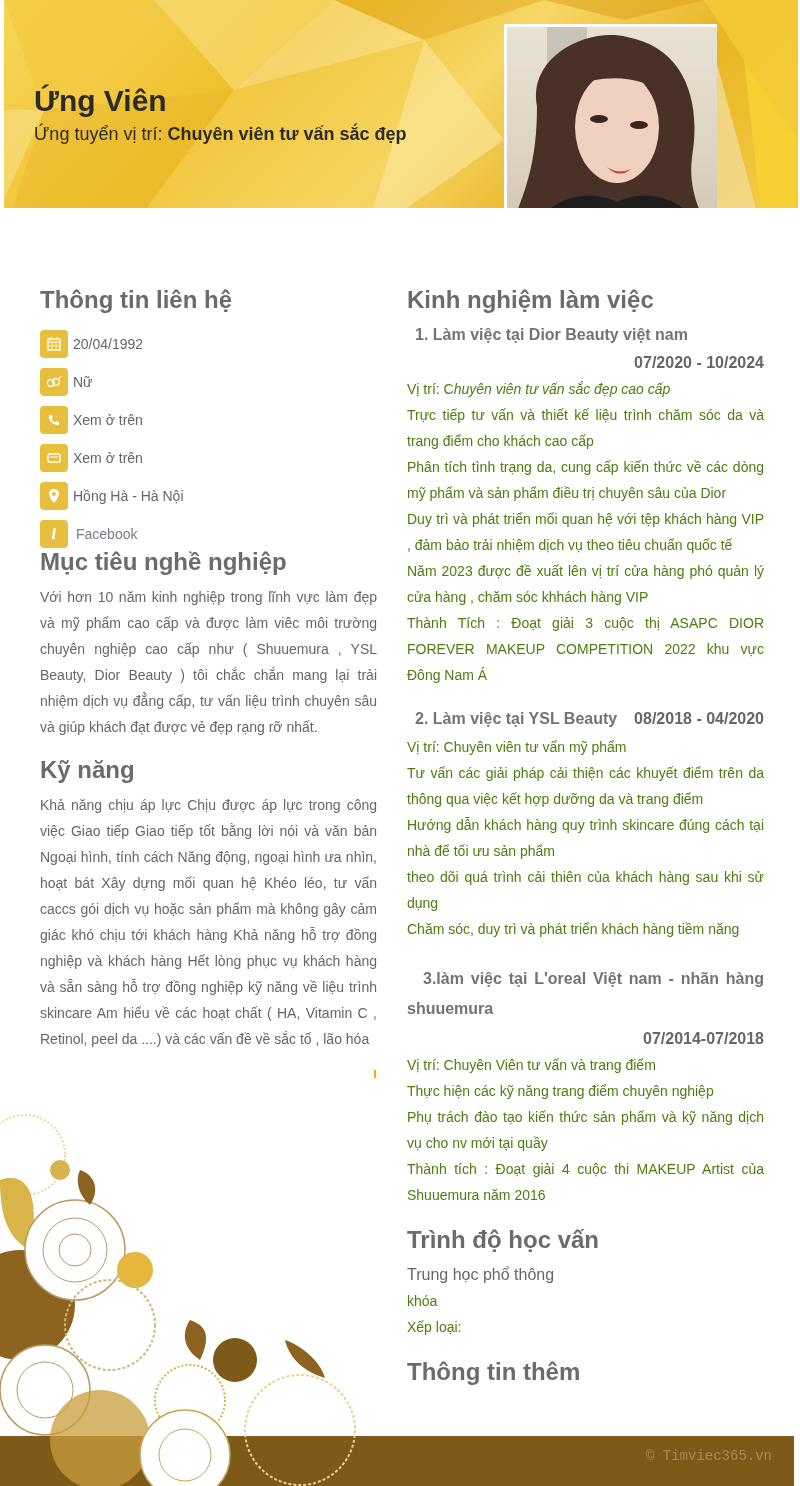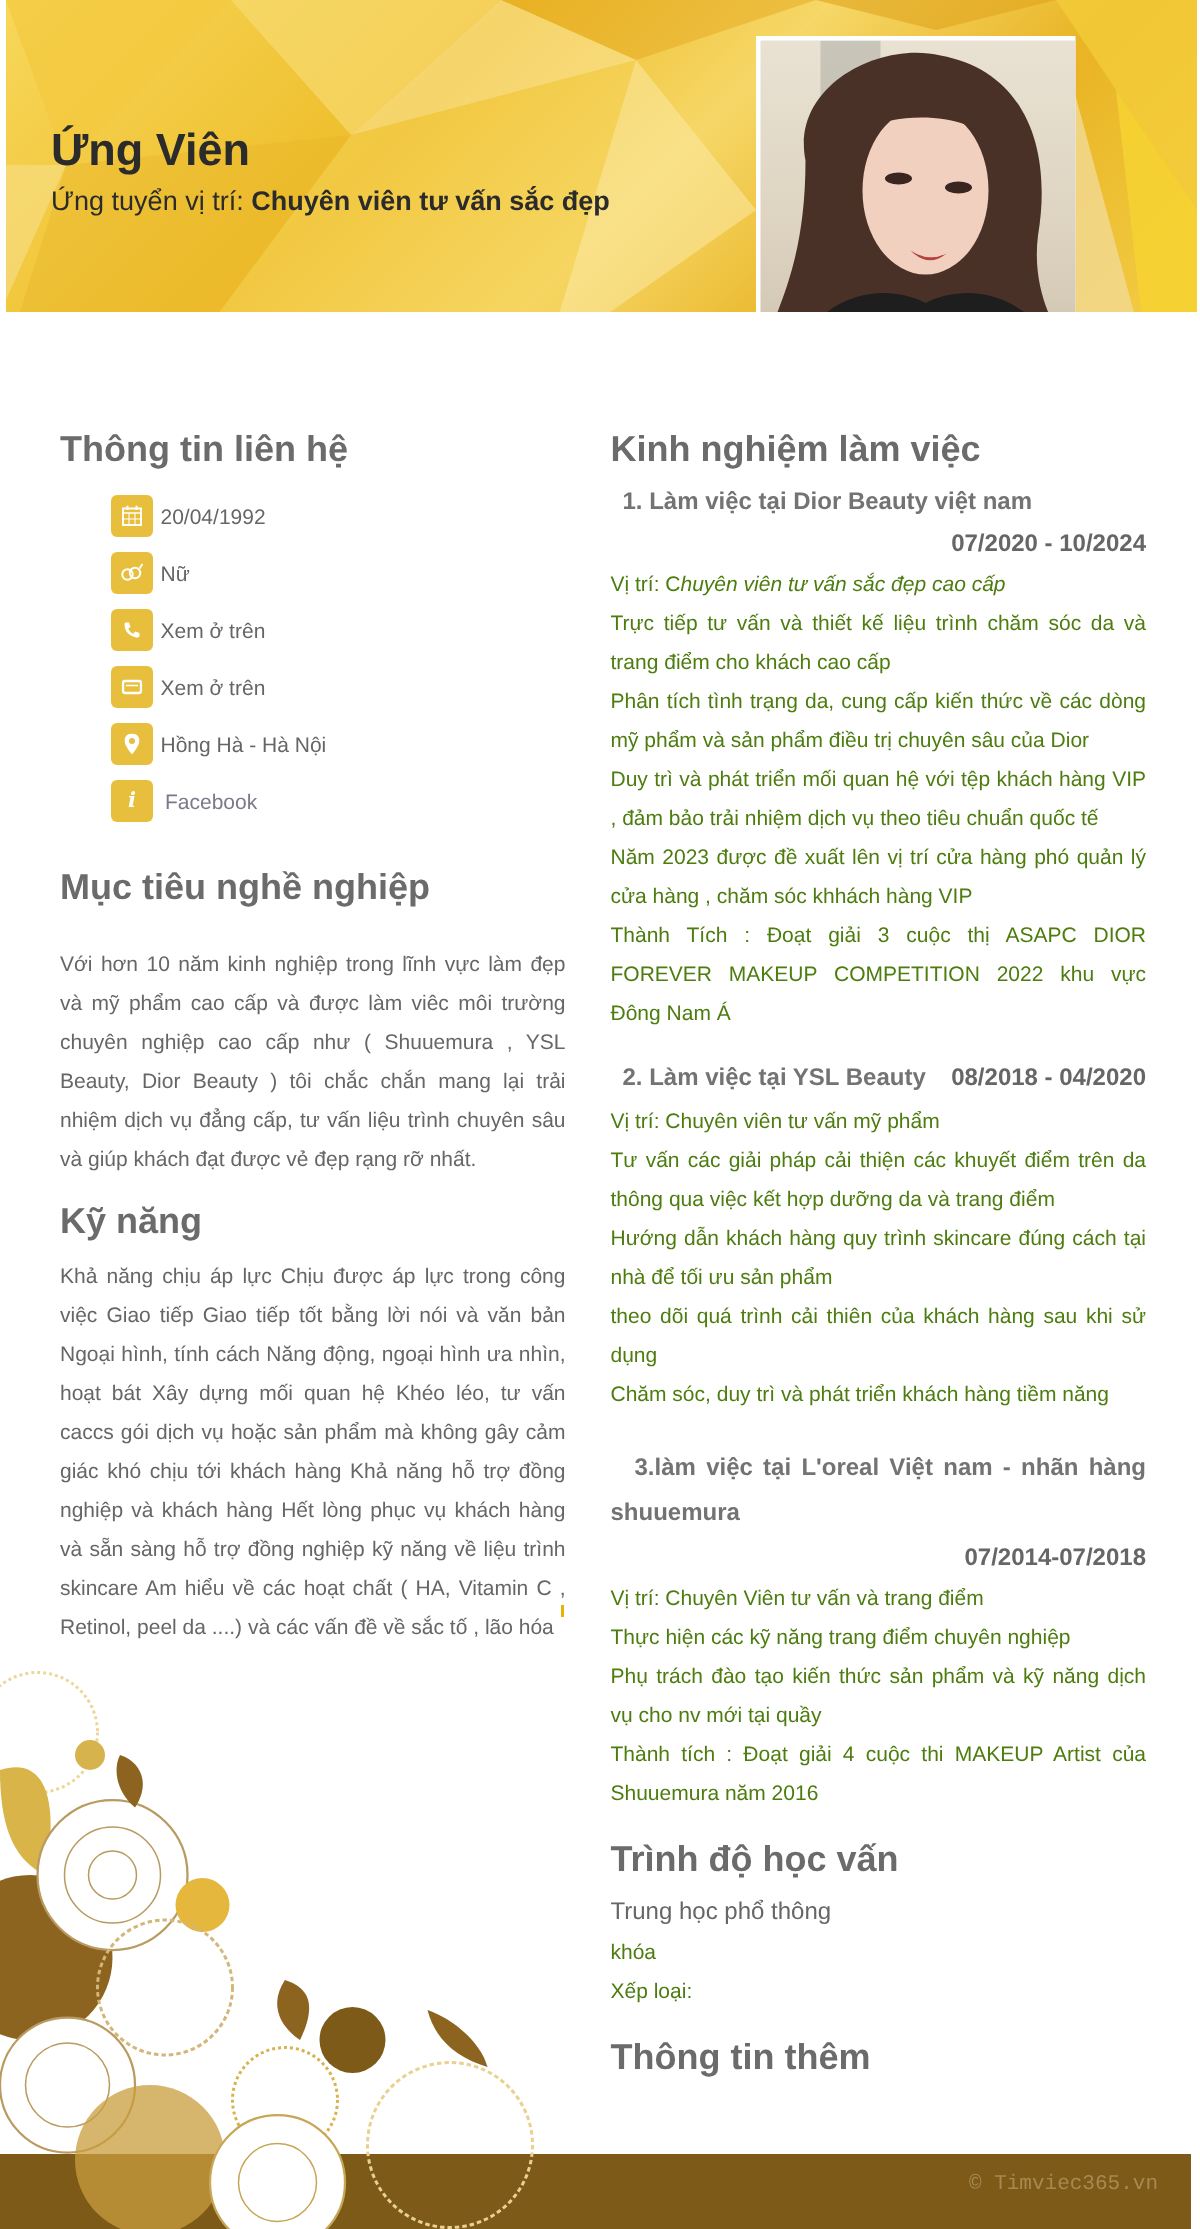--- a/index.html
+++ b/index.html
@@ -24,21 +24,21 @@
   }
   .avatar .photo {
     width: 210px; height: 211px; overflow: hidden; position: relative;
     background: linear-gradient(180deg, #e9e2d3 0%, #ddd3c0 60%, #cfc4b0 100%);
   }
 
   .col-left { position: absolute; left: 40px; top: 286px; width: 337px; }
   .col-right { position: absolute; left: 407px; top: 286px; width: 357px; }
 
   .sec-title { font-size: 24px; font-weight: bold; color: #6b6b6b; }
-  .contact-row { display: flex; align-items: center; height: 28px; margin-top: 10px; margin-left: 34px; }
+  .contact-row { display: flex; align-items: center; height: 28px; margin-top: 10px; }
   .contact-row .ic {
     width: 28px; height: 28px; border-radius: 4px; background: #e8bf3c; color: #fff;
     display: flex; align-items: center; justify-content: center; font-size: 13px; margin-right: 5px;
   }
   .contact-row .txt { font-size: 14px; color: #666; }
   .contact-row .txt.link { color: #7a7a8a; margin-left: 3px; }
 
   .para { font-size: 14px; line-height: 26px; color: #666; text-align: justify; }
 
   .job-title { font-size: 16px; font-weight: bold; color: #737373; }
@@ -144,22 +144,22 @@
           </svg>
       </span>
       <span class="txt">Hồng Hà - Hà Nội</span>
     </div>
     <div class="contact-row">
       <span class="ic" style="font-family:'DejaVu Serif',serif;font-style:italic;font-weight:bold;font-size:14px;">i</span>
       <span class="txt link">Facebook</span>
     </div>
   </div>
 
-  <div class="sec-title" style="margin-top:30px">Mục tiêu nghề nghiệp</div>
-  <div class="para" style="margin-top:23px">Với hơn 10 năm kinh nghiệp trong lĩnh vực làm đẹp và mỹ phẩm cao cấp và được làm viêc môi trường chuyên nghiệp cao cấp như ( Shuuemura , YSL Beauty, Dior Beauty ) tôi chắc chắn mang lại trải nhiệm dịch vụ đẳng cấp, tư vấn liệu trình chuyên sâu và giúp khách đạt được vẻ đẹp rạng rỡ nhất.</div>
+  <div class="sec-title" style="">Mục tiêu nghề nghiệp</div>
+  <div class="para" style="margin-top:8px">Với hơn 10 năm kinh nghiệp trong lĩnh vực làm đẹp và mỹ phẩm cao cấp và được làm viêc môi trường chuyên nghiệp cao cấp như ( Shuuemura , YSL Beauty, Dior Beauty ) tôi chắc chắn mang lại trải nhiệm dịch vụ đẳng cấp, tư vấn liệu trình chuyên sâu và giúp khách đạt được vẻ đẹp rạng rỡ nhất.</div>
 
   <div class="sec-title" style="margin-top:16px">Kỹ năng</div>
   <div class="para" style="margin-top:8px">Khả năng chịu áp lực Chịu được áp lực trong công việc Giao tiếp Giao tiếp tốt bằng lời nói và văn bản Ngoại hình, tính cách Năng động, ngoại hình ưa nhìn, hoạt bát Xây dựng mối quan hệ Khéo léo, tư vấn caccs gói dịch vụ hoặc sản phẩm mà không gây cảm giác khó chịu tới khách hàng  Khả năng hỗ trợ đồng nghiệp và khách hàng Hết lòng phục vụ khách hàng và sẵn sàng hỗ trợ đồng nghiệp kỹ năng về liệu trình skincare Am hiểu về các hoạt chất ( HA, Vitamin C , Retinol, peel da ....) và các vấn đề về sắc tố , lão hóa</div>
 </div>
 <div class="tick"></div>
 
 <div class="col-right">
   <div class="sec-title">Kinh nghiệm làm việc</div>
 
   <div style="margin-top:12px">

